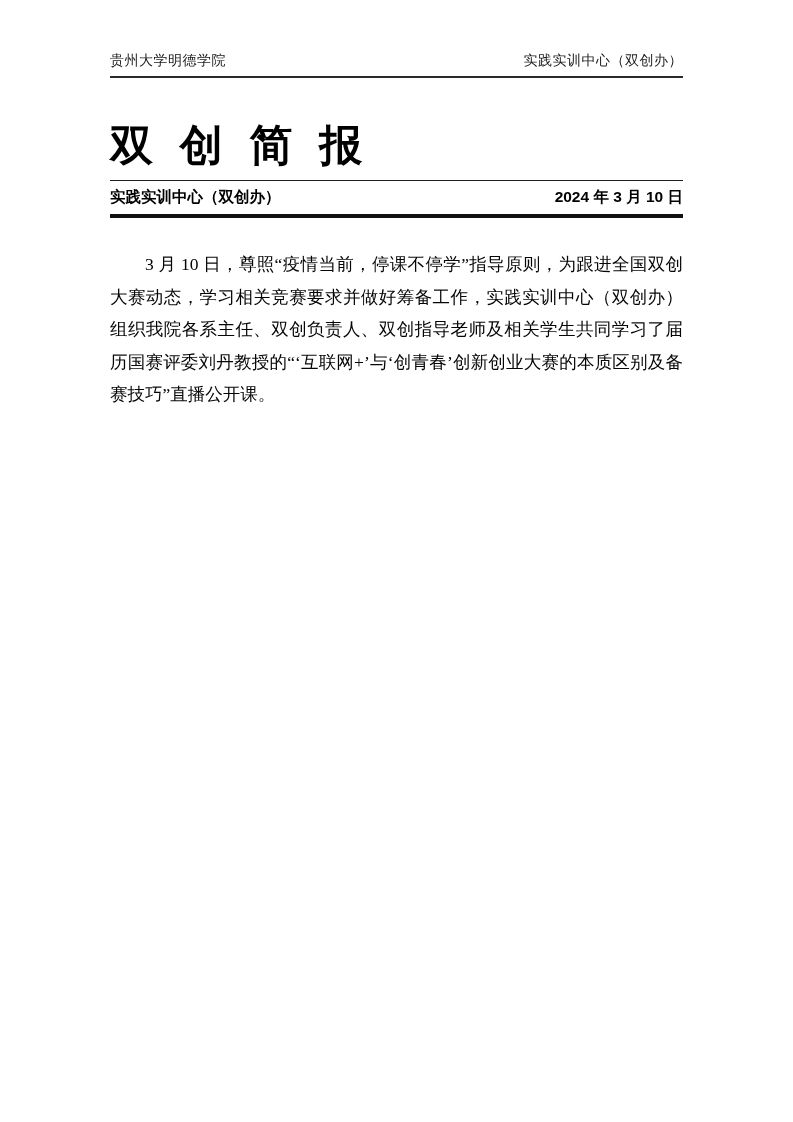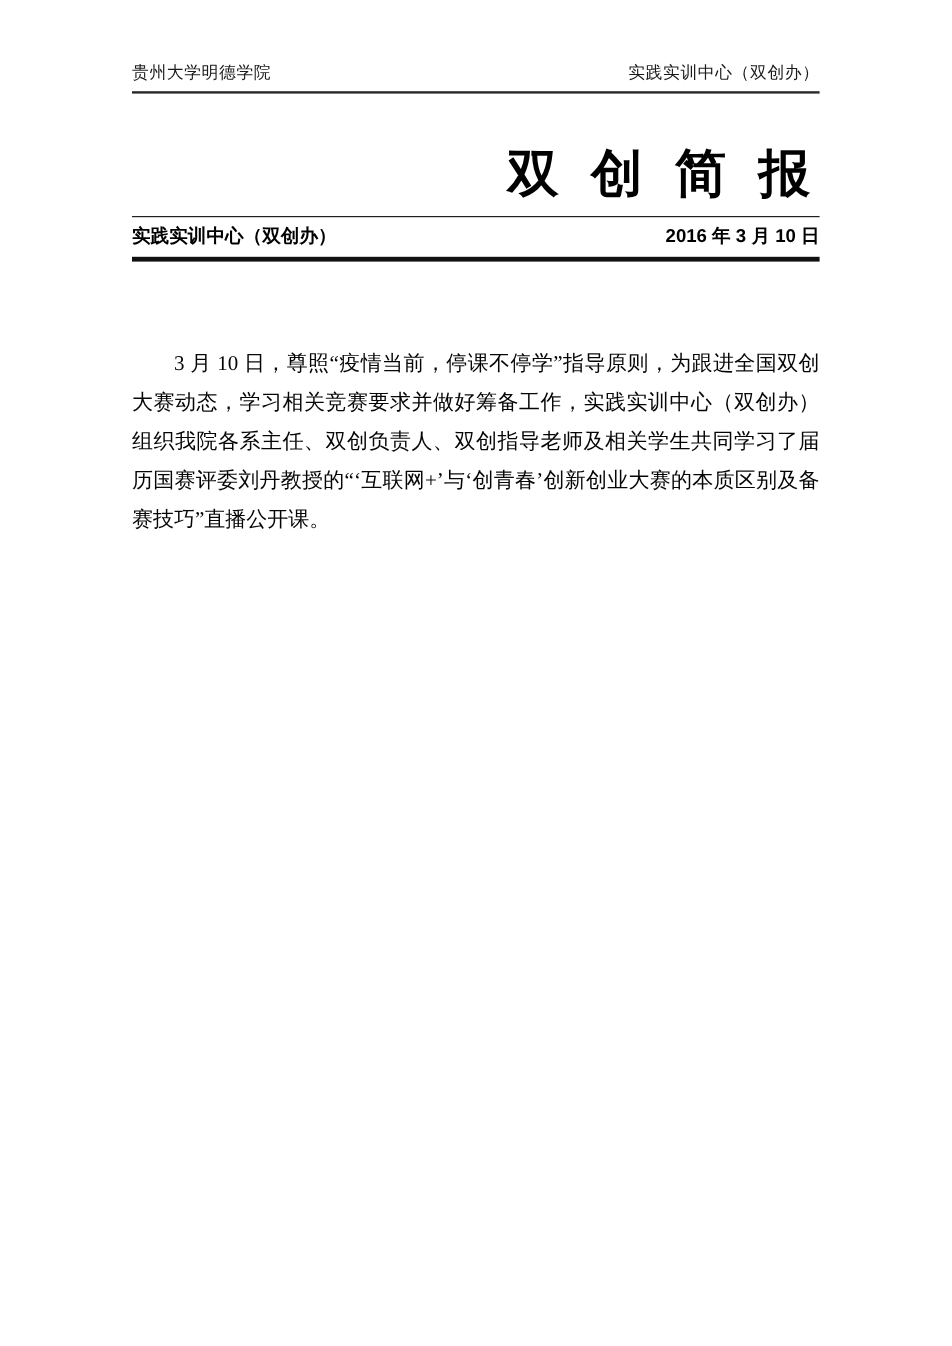--- a/index.html
+++ b/index.html
@@ -27,21 +27,21 @@
     align-items: flex-end;
     font-size: 14px;
     letter-spacing: 0.5px;
     color: #1a1a1a;
     padding-bottom: 6px;
     border-bottom: 2px solid #2a2a2a;
   }
   
   .title {
     margin: 46px 0 0 0;
-    text-align: right;
+    text-align: left;
     font-family: "Liberation Serif", serif;
     font-size: 43px;
     line-height: 1;
     font-weight: 900;
     letter-spacing: 8px;
     color: #000000;
   }
   .issue {
     margin-top: 26px;
     text-align: center;
@@ -59,21 +59,21 @@
     display: flex;
     justify-content: space-between;
     align-items: center;
     font-family: "Liberation Sans", sans-serif;
     font-size: 15.5px;
     font-weight: 700;
     color: #000000;
   }
   
   .body-text {
-    margin-top: 68px;
+    margin-top: 30px;
   }
   .body-text p {
     margin: 0;
     text-indent: 2em;
     font-family: "Liberation Serif", serif;
     font-size: 17.5px;
     line-height: 32.5px;
     text-align: justify;
     text-justify: inter-ideograph;
     color: #050505;
@@ -87,20 +87,20 @@
   <div class="header-row">
     <span>贵州大学明德学院</span>
     <span>实践实训中心（双创办）</span>
   </div>
 
   <h1 class="title">双 创 简 报</h1>
 
 
   <div class="info-band">
     <span>实践实训中心（双创办）</span>
-    <span>2016 年 3 月 10 日</span>
+    <span>2024 年 3 月 10 日</span>
   </div>
 
   <div class="body-text">
     <p>3 月 10 日，尊照“疫情当前，停课不停学”指导原则，为跟进全国双创大赛动态，学习相关竞赛要求并做好筹备工作，实践实训中心（双创办）组织我院各系主任、双创负责人、双创指导老师及相关学生共同学习了届历国赛评委刘丹教授的“‘互联网+’与‘创青春’创新创业大赛的本质区别及备赛技巧”直播公开课。</p>
   </div>
 
 </div>
 
 </body></html>

